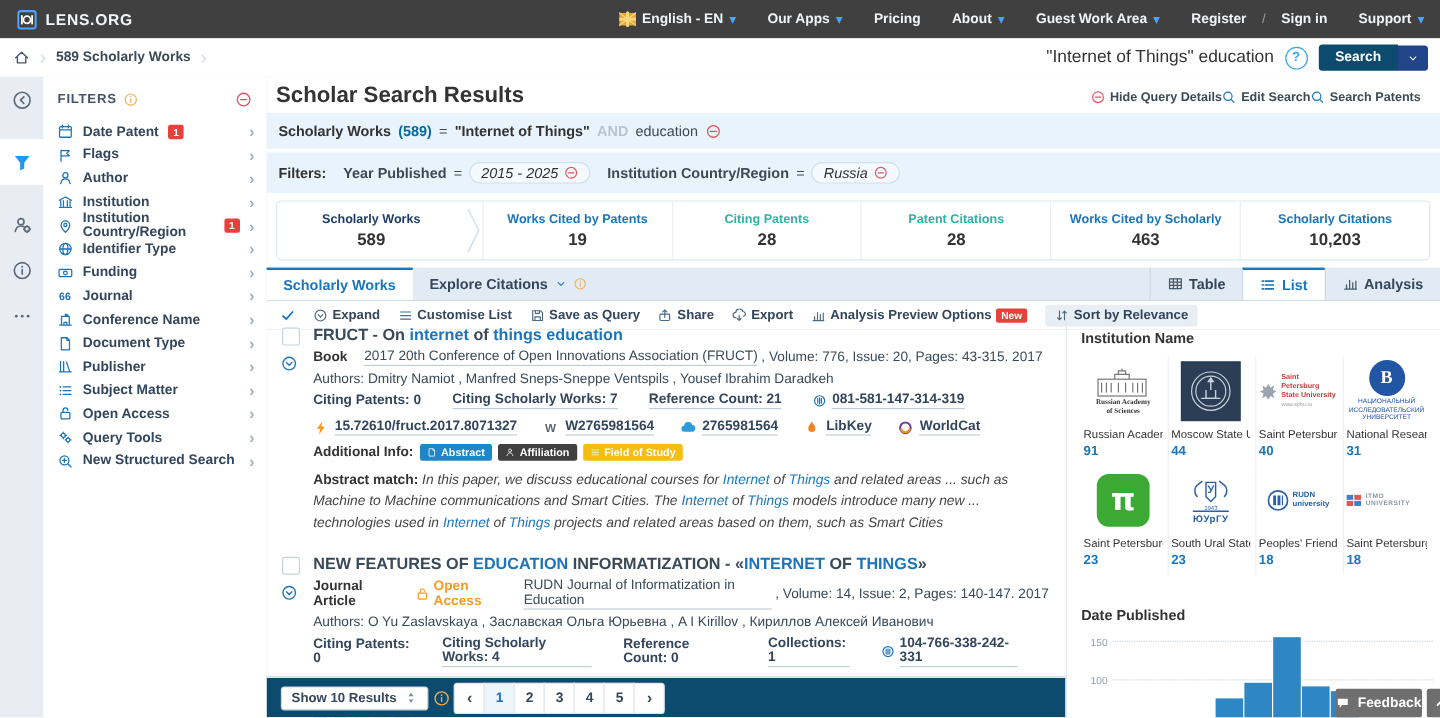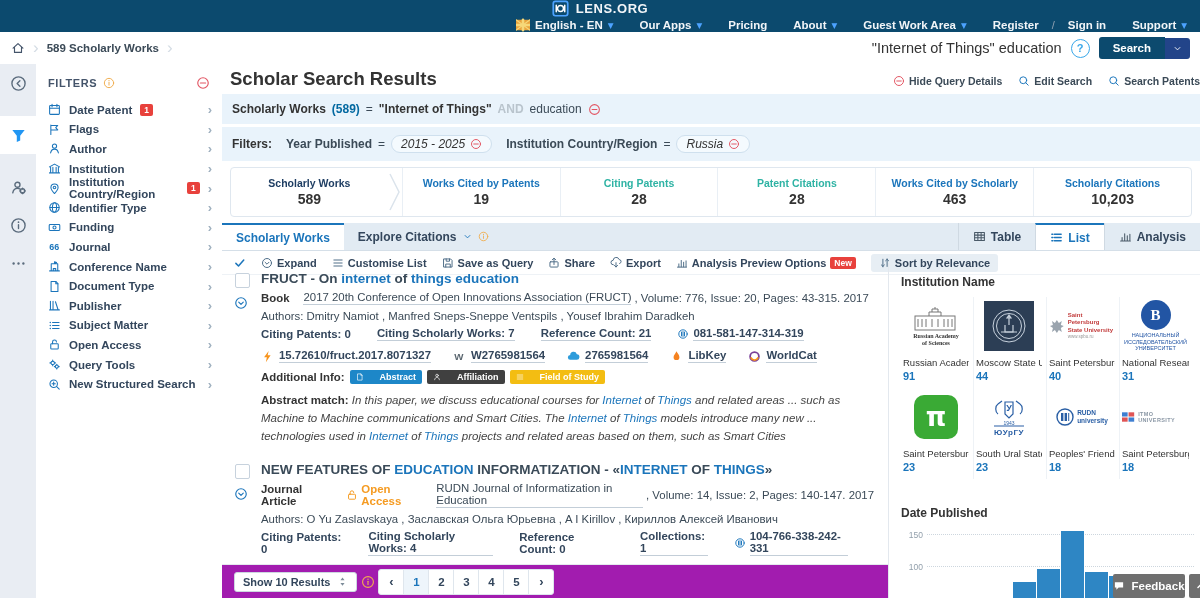--- a/index.html
+++ b/index.html
@@ -1,20 +1,20 @@
 <!DOCTYPE html>
 <html><head>
 <meta charset="utf-8">
 <style>
   html,body{margin:0;padding:0;}
   body{width:1200px;height:598px;overflow:hidden;position:relative;background:#fff;
        font-family:"Liberation Sans","DejaVu Sans",sans-serif;color:#3b4a57;}
   svg{display:block;}
   
-  #topnav{position:absolute;top:0;left:0;right:0;height:32px;background:#0c4a6e;display:flex;align-items:center;color:#f2f5f8;flex-direction:column;}
+  #topnav{position:absolute;top:0;left:0;right:0;height:32px;background:#404040;display:flex;align-items:center;color:#f2f5f8;}
   .brand{display:flex;align-items:center;gap:7px;padding:0 14px;font-weight:bold;font-size:13px;letter-spacing:.6px;cursor:pointer;}
   .nav-items{margin-left:auto;display:flex;align-items:center;height:100%;}
   .nav-item{display:flex;align-items:center;gap:5px;padding:0 13px;height:100%;font-size:11.5px;font-weight:600;cursor:pointer;white-space:nowrap;}
   .nav-sep{color:#8fa0b1;font-size:11px;}
   .nav-caret{color:#4da3ff;}
   
   #subbar{position:absolute;top:32px;left:0;right:0;height:32px;background:#fff;border-bottom:1px solid #e2e8ee;display:flex;align-items:center;}
   .crumbs{display:flex;align-items:center;gap:8px;padding-left:11px;}
   .crumb-sep{color:#d4dce4;font-size:17px;font-weight:400;}
   .crumb{font-size:11.5px;font-weight:600;color:#3b4a57;cursor:pointer;}
@@ -34,21 +34,21 @@
   .f-title{font-size:11px;font-weight:bold;letter-spacing:.6px;color:#44546a;}
   .f-min{margin-left:auto;color:#e25563;}
   .f-item{display:flex;align-items:center;gap:8px;height:19.6px;padding:0 10px 0 12px;font-size:11.5px;font-weight:600;color:#33465c;cursor:pointer;}
   .f-ic{color:#1b75bb;flex:0 0 13px;}
   .f-chev{margin-left:auto;color:#9fb0bf;font-size:13px;}
   .f-badge{background:#e8413c;color:#fff;font-size:8.5px;font-weight:bold;border-radius:2px;padding:1px 4px;}
   
   #main{position:absolute;top:64px;left:222px;right:0;bottom:0;background:#fff;overflow:hidden;}
   .main-head{height:30px;position:relative;}
   .page-title{position:absolute;left:8px;top:4px;font-size:18.5px;font-weight:600;color:#333;}
-  .head-links{position:absolute;right:0;top:11px;display:flex;gap:16px;justify-content:space-between;}
+  .head-links{position:absolute;right:16px;top:11px;display:flex;justify-content:space-between;}
   .head-link{display:flex;align-items:center;gap:4px;font-size:10.5px;font-weight:600;color:#3b4a57;cursor:pointer;}
   .strip{background:#e9f3fb;padding:8px 10px;font-size:12px;margin-bottom:3px;display:flex;align-items:center;gap:6px;flex-wrap:nowrap;}
   .qb-bold{font-weight:bold;color:#333;}
   .qb-count{color:#0369a1;font-weight:600;text-align:right;}
   .qb-op{color:#b9c4cd;font-weight:600;}
   .rm{color:#e25563;cursor:pointer;}
   .pill{border:1px solid #cfe0ee;border-radius:11px;padding:1px 9px;display:inline-flex;align-items:center;gap:5px;font-style:italic;color:#333;background:#f4fafe;}
   .statscard{margin:6px 8px 0 8px;height:48px;border:1px solid #dfe7ef;border-radius:4px;display:flex;align-items:stretch;background:#fff;}
   .stat{flex:1;display:flex;flex-direction:column;align-items:center;justify-content:center;gap:2px;cursor:pointer;border-left:1px solid #e9eff5;}
   .stat:first-child,.stat:nth-child(2){border-left:none;}
@@ -76,26 +76,26 @@
   .rrow{margin-top:5px;font-size:11.4px;display:flex;align-items:center;flex-wrap:nowrap;}
   .r-type{font-weight:bold;color:#333;margin-right:14px;}
   .oa{display:flex;align-items:center;gap:3px;color:#f59b22;font-weight:600;margin-right:12px;}
   .u{border-bottom:1px solid #c3ced8;padding-bottom:1px;}
   .r-src{color:#3b4a57;cursor:pointer;}
   .r-meta{color:#3b4a57;margin-left:3px;white-space:nowrap;}
   .r-authors{margin-top:5px;font-size:11.4px;color:#3b4a57;}
   .c-item{margin-right:26px;font-weight:600;color:#33465c;display:inline-flex;align-items:center;gap:4px;}
   .id-item{margin-right:22px;display:inline-flex;align-items:center;gap:5px;font-weight:600;color:#33465c;cursor:pointer;}
   .addl{margin-top:7px;display:flex;align-items:center;gap:5px;font-size:11.4px;font-weight:600;color:#333;}
-  .badge{color:#fff;font-size:9px;font-weight:bold;border-radius:2px;padding:2px 6px;display:inline-flex;align-items:center;gap:16px;}
+  .badge{color:#fff;font-size:9px;font-weight:bold;border-radius:2px;padding:2px 6px;display:inline-flex;align-items:center;gap:4px;}
   .match{margin-top:8px;font-size:11.5px;line-height:1.55;color:#444;font-style:italic;max-width:640px;}
   .match b{font-style:normal;color:#333;}
   .match .hl{font-style:italic;}
   
-  .pagebar{position:absolute;left:0;right:0;bottom:0;height:33px;background:#a21caf;border-top:1px solid #e4e9ee;display:flex;align-items:center;gap:4px;padding:0 12px;text-align:right;}
+  .pagebar{position:absolute;left:0;right:0;bottom:0;height:33px;background:#0c4a6e;border-top:1px solid #e4e9ee;display:flex;align-items:center;gap:4px;padding:0 12px;text-align:right;}
   .showsel{border:1px solid #cdd7e0;border-radius:3px;padding:3px 8px;font-size:11px;font-weight:600;color:#33465c;display:flex;align-items:center;gap:7px;cursor:pointer;background:#fff;}
   .pager{display:flex;}
   .pg{min-width:24px;height:24px;border:1px solid #dfe6ed;margin-left:-1px;display:flex;align-items:center;justify-content:center;font-size:11.5px;font-weight:600;color:#33465c;cursor:pointer;background:#fff;}
   .pg.cur{color:#1b75bb;background:#eef5fb;}
   .pg.nav{font-size:13px;font-weight:bold;}
   .pg:first-child{border-radius:3px 0 0 3px;}
   .pg:last-child{border-radius:0 3px 3px 0;}
   
   .panel{width:312px;border-left:1px solid #e3e8ee;padding:12px 0 0 12px;box-sizing:border-box;position:relative;}
   .p-head{font-size:12px;font-weight:bold;color:#333;}

